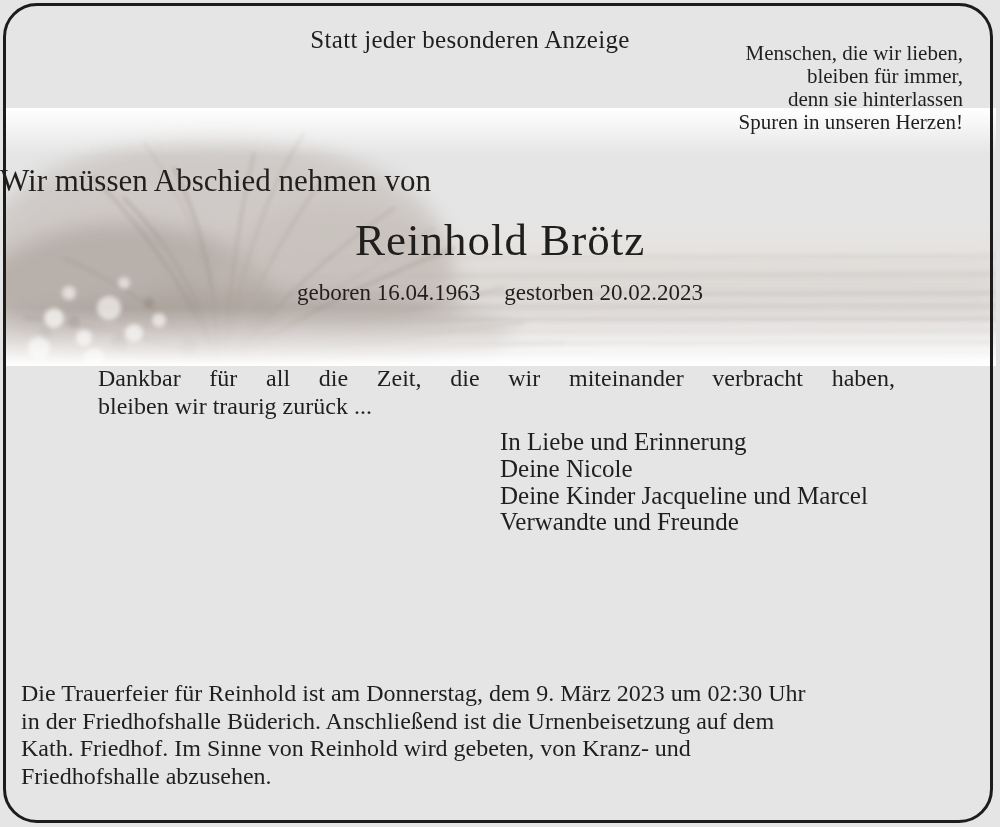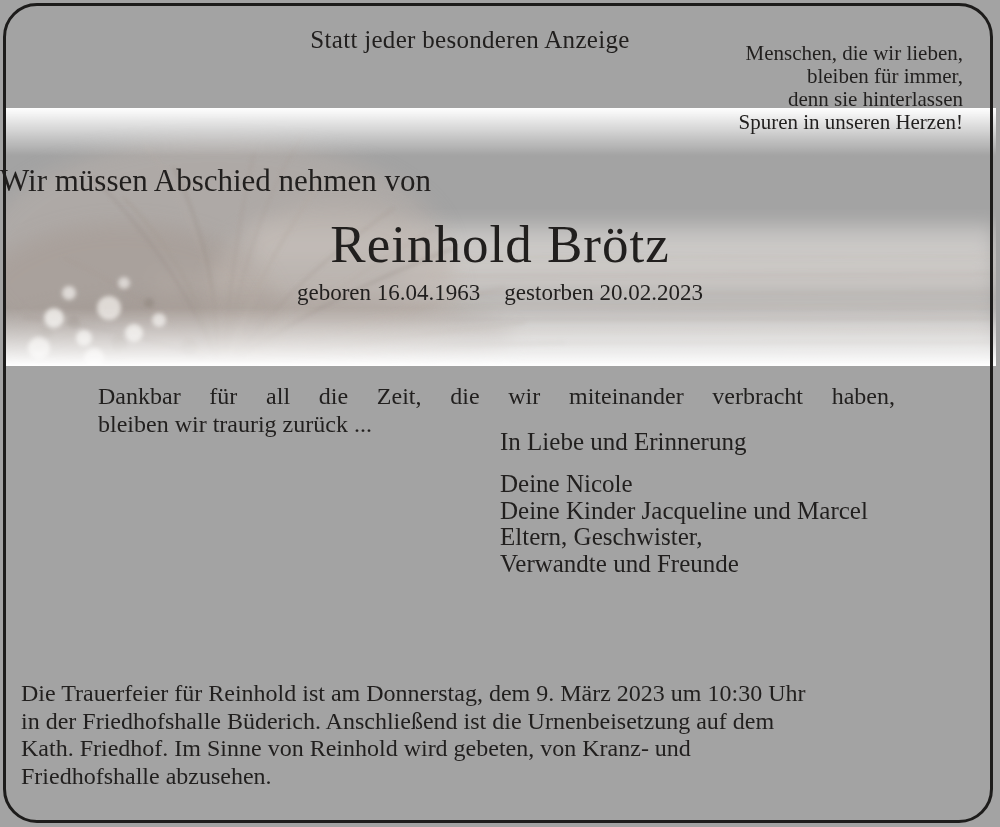--- a/index.html
+++ b/index.html
@@ -1,20 +1,20 @@
 <!DOCTYPE html>
 <html lang="de"><head>
 <meta charset="utf-8">
 <title>Traueranzeige</title>
 <style>
   * { margin:0; padding:0; box-sizing:border-box; }
   html,body { background:#ffffff; }
   body { font-family:"Liberation Serif","DejaVu Serif",serif; color:#211f1e; }
 
-  .page { position:relative; width:1000px; height:827px; background:#a3a3a3; overflow:hidden; }
+  .page { position:relative; width:1000px; height:827px; background:#e5e5e5; overflow:hidden; }
 
   .frame {
     position:absolute; left:3px; top:3px; right:7px; bottom:4px;
     border:3px solid #1d1c1b; border-radius:34px;
     z-index:3; pointer-events:none;
   }
 
   .photo { position:absolute; left:4px; top:108px; width:992px; height:258px; z-index:0; }
 
   .content { position:absolute; inset:0; z-index:2; }
@@ -29,37 +29,37 @@
     text-align:right; font-size:21px; line-height:23px;
   }
 
   .intro {
     position:absolute; top:163px; left:0; width:1000px;
     text-align:left; font-size:31px;
   }
 
   .name {
     position:absolute; top:214px; left:0; width:1000px;
-    text-align:center; font-size:53px; font-weight:normal; letter-spacing:1px;
+    text-align:center; font-size:45px; font-weight:normal; letter-spacing:1px;
   }
 
   .dates {
     position:absolute; top:280px; left:0; width:1000px;
     text-align:center; font-size:23px;
   }
   .dates .died { margin-left:24px; }
 
   .thanks {
     position:absolute; top:364px; left:98px; width:797px;
-    font-size:24px; line-height:28px;margin-top:18px;
+    font-size:24px; line-height:28px;
   }
   .thanks .line1 { text-align:justify; text-align-last:justify; }
 
   .loveblock { position:absolute; left:500px; top:428px; font-size:25px; }
-  .loveblock .heading { margin-bottom:15px; }
+  .loveblock .heading { }
   .loveblock .mourner { line-height:26.5px; }
 
   .kondolenz {
     position:absolute; left:21px; top:592px;
     font-size:24px; line-height:27.5px; white-space:nowrap;
   }
 
   .closing {
     position:absolute; left:21px; top:680px;
     font-size:24px; line-height:27.6px; white-space:nowrap;
@@ -178,26 +178,25 @@
 
     <div class="thanks">
       <div class="line1">Dankbar für all die Zeit, die wir miteinander verbracht haben,</div>
       <div class="line2">bleiben wir traurig zurück ...</div>
     </div>
 
     <div class="loveblock">
       <div class="heading">In Liebe und Erinnerung</div>
       <div class="mourner">Deine Nicole</div>
       <div class="mourner">Deine Kinder Jacqueline und Marcel</div>
-      <div class="mourner">Eltern, Geschwister,</div>
       <div class="mourner">Verwandte und Freunde</div>
     </div>
 
 
     <div class="closing">
-      <div>Die Trauerfeier für Reinhold ist am Donnerstag, dem 9. März 2023 um 10:30 Uhr</div>
+      <div>Die Trauerfeier für Reinhold ist am Donnerstag, dem 9. März 2023 um 02:30 Uhr</div>
       <div>in der Friedhofshalle Büderich. Anschließend ist die Urnenbeisetzung auf dem</div>
       <div>Kath. Friedhof. Im Sinne von Reinhold wird gebeten, von Kranz- und</div>
       <div>Friedhofshalle abzusehen.</div>
     </div>
 
   </div>
 </div>
 
 </body></html>

